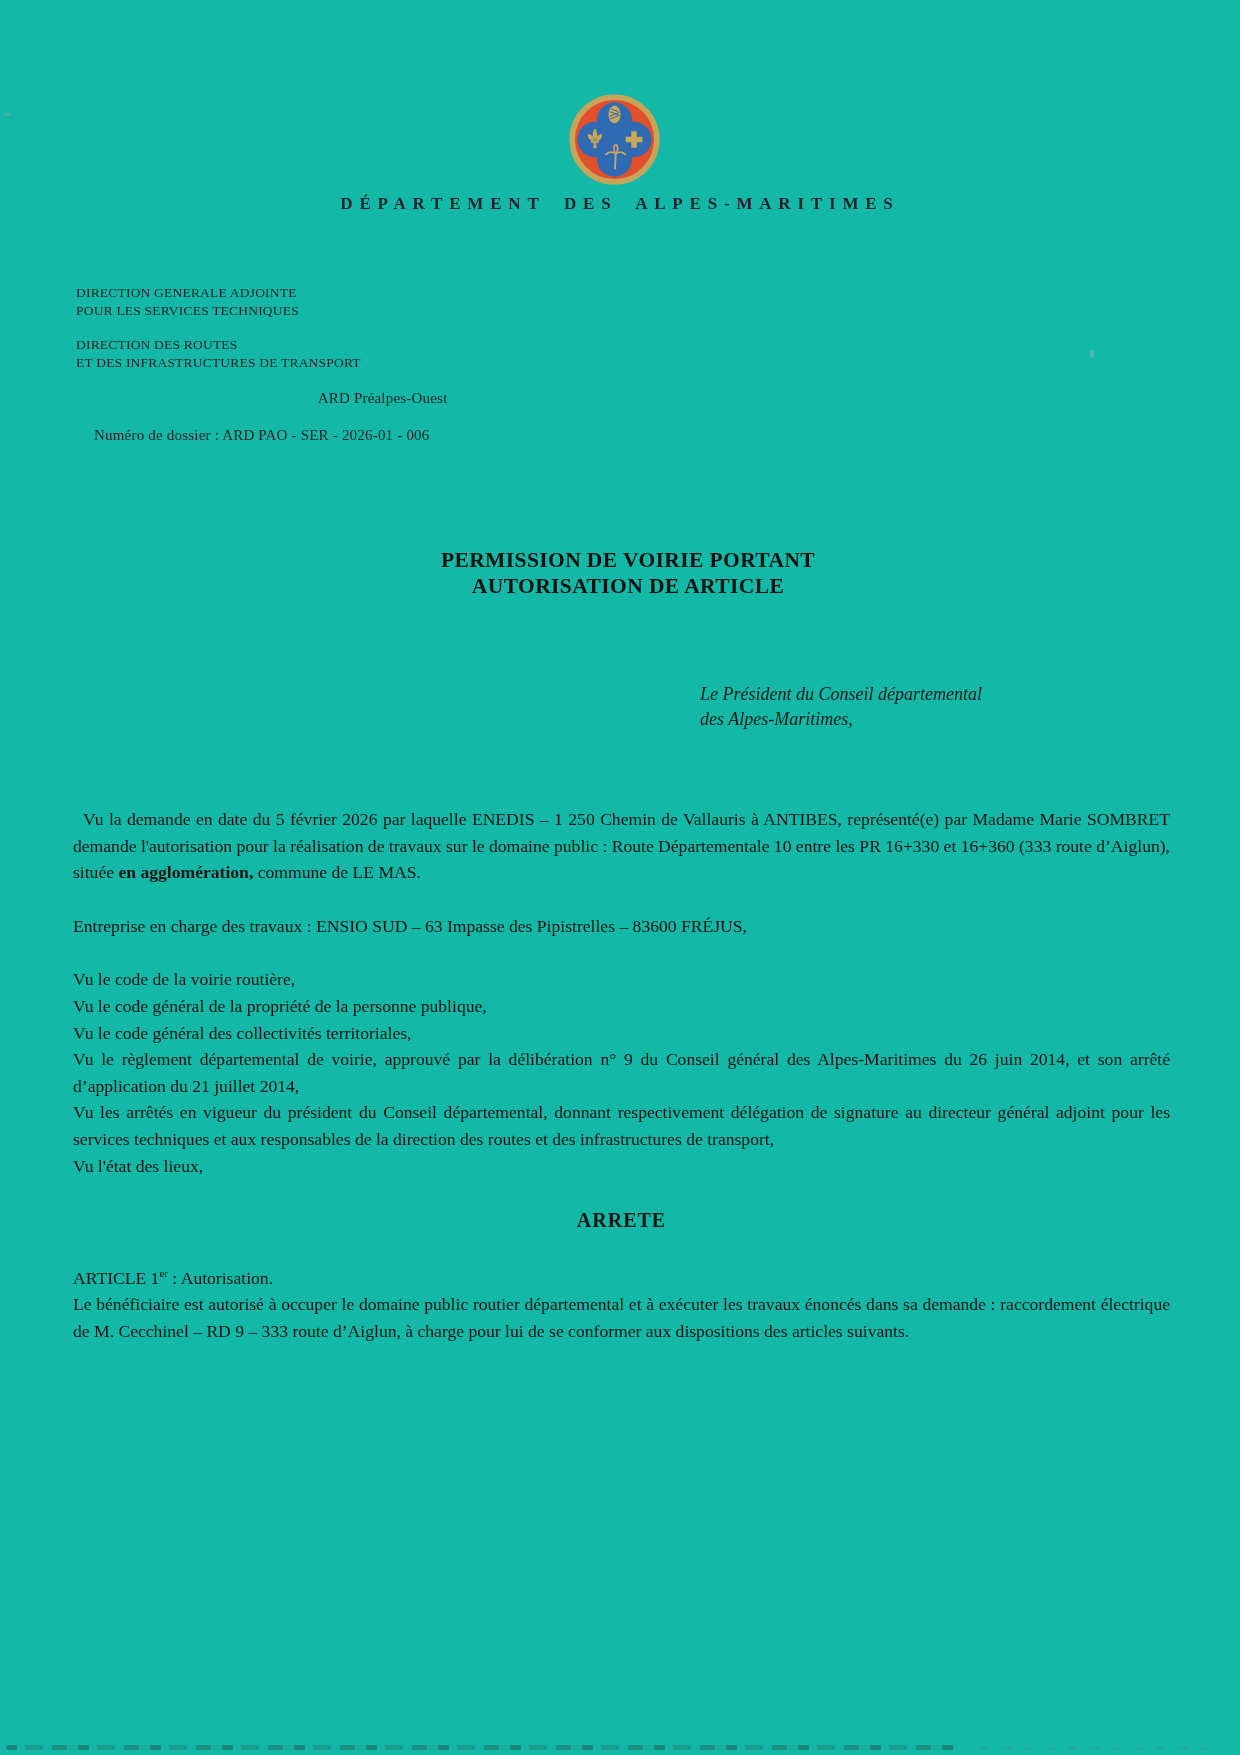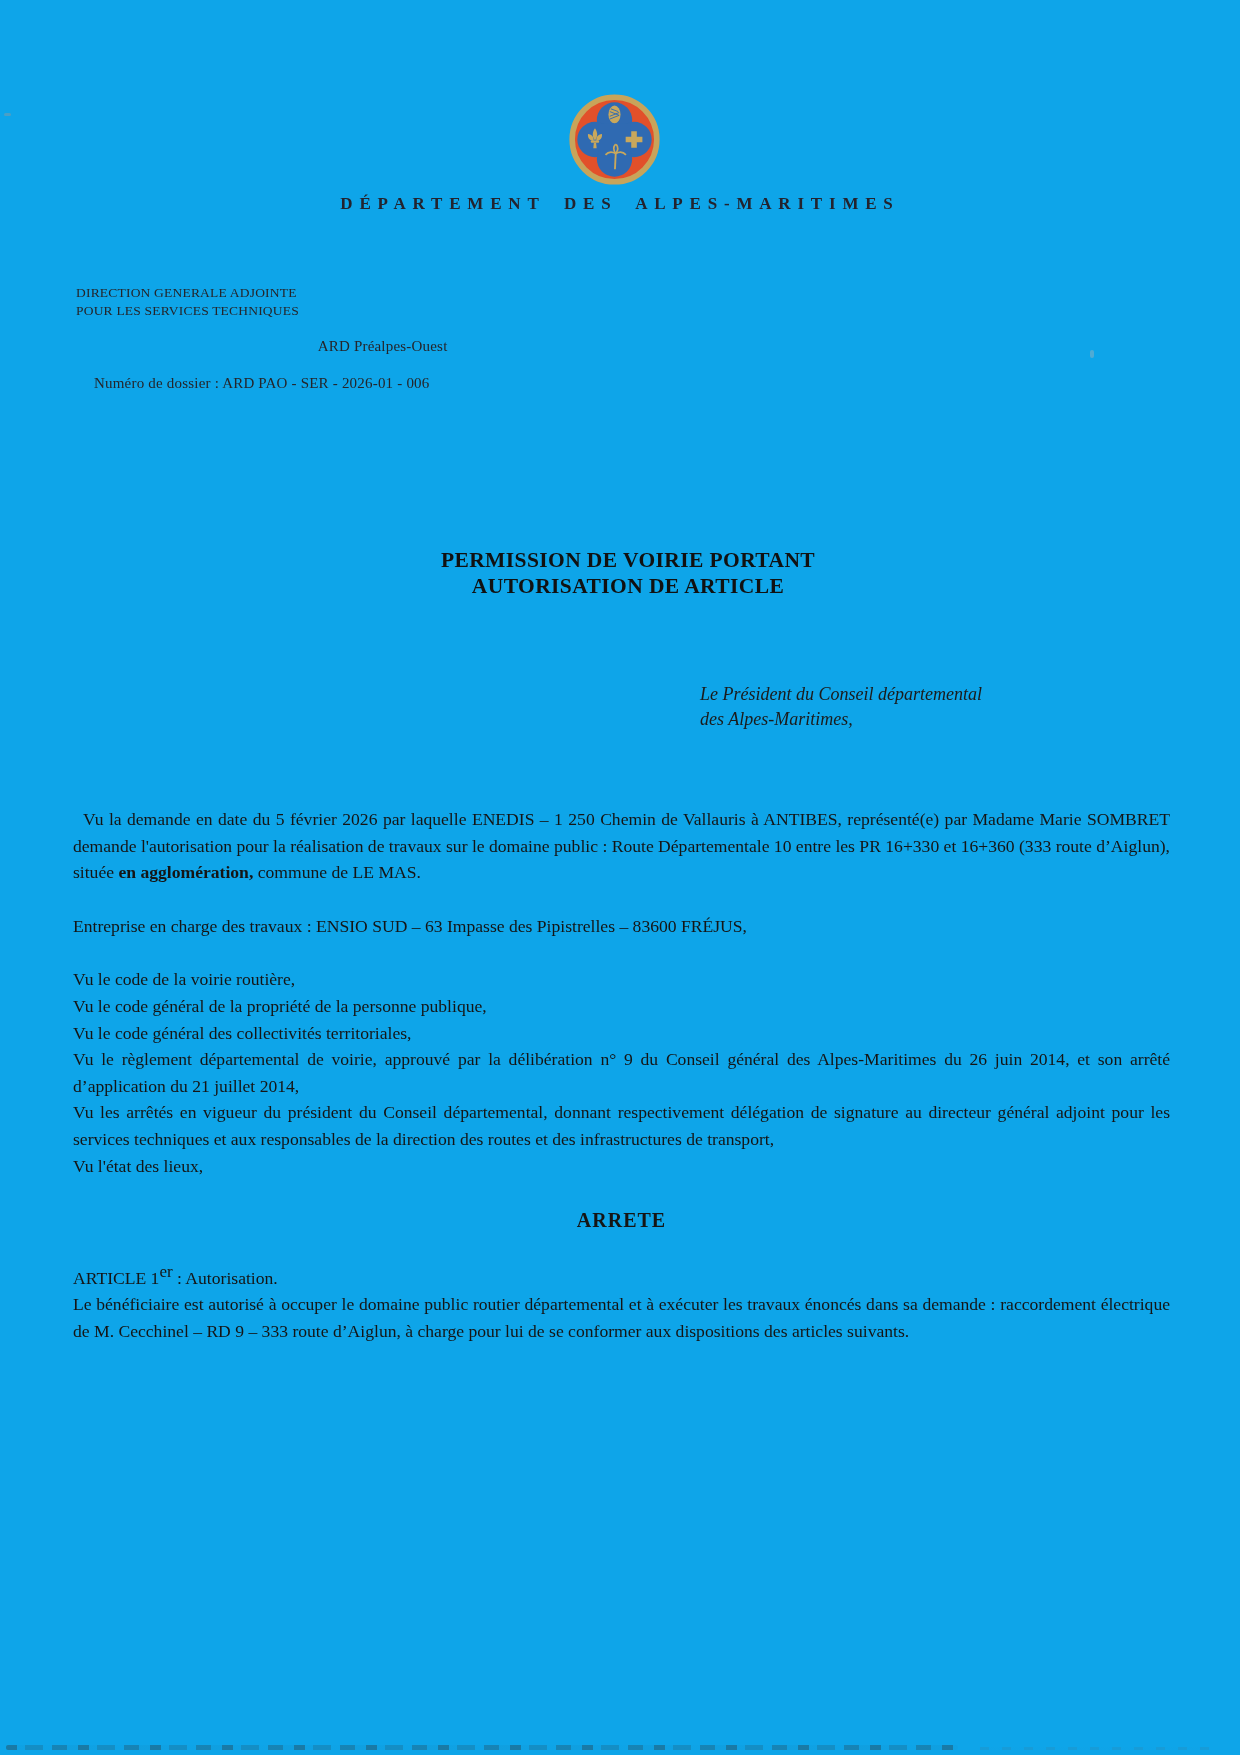--- a/index.html
+++ b/index.html
@@ -1,19 +1,19 @@
 <!DOCTYPE html>
 <html lang="fr"><head>
 <meta charset="utf-8">
 <style>
   html,body{margin:0;padding:0;background:#ffffff;}
   .page{
     position:relative;
     width:1240px;height:1755px;
-    background:#0ea5e9;
+    background:#14b8a6;
     font-family:"Liberation Serif", serif;
     color:#141414;
     overflow:hidden;
   }
   
   .seal{position:absolute;left:568px;top:92px;width:93px;height:95px;}
   .seal svg{width:100%;height:100%;display:block;}
   
   .org-name{
     position:absolute;top:194px;left:0;width:100%;
@@ -48,21 +48,21 @@
   .body-text p{margin:0;}
   .p1{text-indent:10px;}
   .p2{margin-top:27px !important;}
   .vu-list{margin-top:27px;}
   .bold{font-weight:bold;}
   .arrete{
     margin-top:28px !important;
     text-align:center;font-weight:bold;font-size:20px;letter-spacing:1px;
   }
   .article-head{margin-top:31px !important;text-align:left;}
-  .article-head sup{font-size:17px;line-height:0;}
+  .article-head sup{font-size:11px;line-height:0;}
   
   .scan-strip{
     position:absolute;left:6px;top:1745px;width:952px;height:5px;
     background:repeating-linear-gradient(90deg,
       rgba(45,45,45,0.65) 0 11px, rgba(45,45,45,0.05) 11px 19px,
       rgba(45,45,45,0.35) 19px 37px, rgba(45,45,45,0.02) 37px 46px,
       rgba(45,45,45,0.5) 46px 61px, rgba(45,45,45,0.08) 61px 72px);
     opacity:0.55;border-radius:2px;
   }
   .scan-strip-2{
@@ -115,20 +115,24 @@
     </svg>
   </div>
 
   <div class="org-name">DÉPARTEMENT DES ALPES-MARITIMES</div>
 
   <div class="letterhead">
     <div class="lh-block">
       <div class="lh-line">DIRECTION GENERALE ADJOINTE</div>
       <div class="lh-line">POUR LES SERVICES TECHNIQUES</div>
     </div>
+    <div class="lh-block">
+      <div class="lh-line">DIRECTION DES ROUTES</div>
+      <div class="lh-line">ET DES INFRASTRUCTURES DE TRANSPORT</div>
+    </div>
     <div class="lh-service">ARD Préalpes-Ouest</div>
     <div class="lh-dossier">Numéro de dossier : ARD PAO - SER - 2026-01 - 006</div>
   </div>
 
   <div class="doc-title">
     <div>PERMISSION DE VOIRIE PORTANT</div>
     <div>AUTORISATION DE ARTICLE</div>
   </div>
 
   <div class="salutation">

